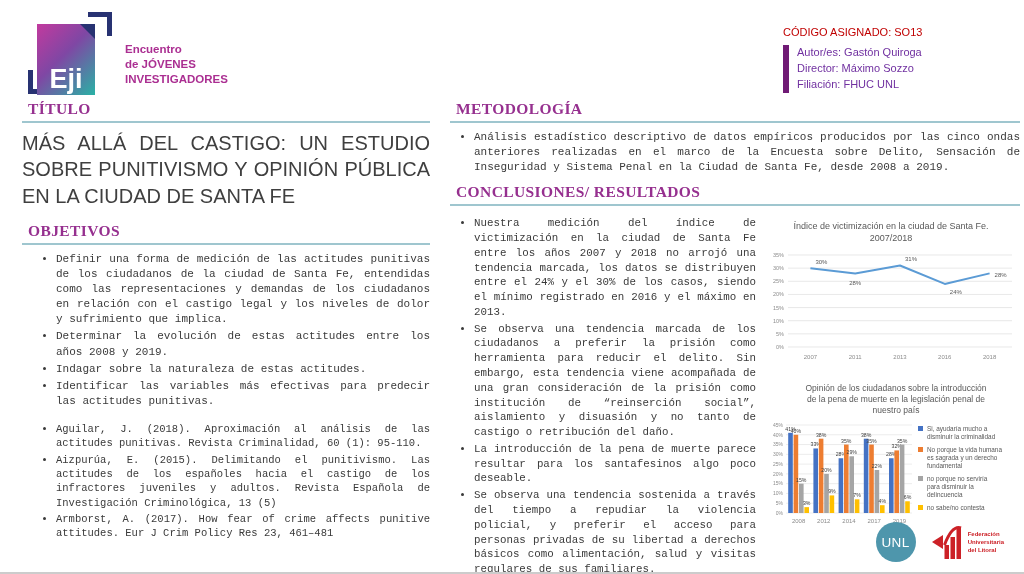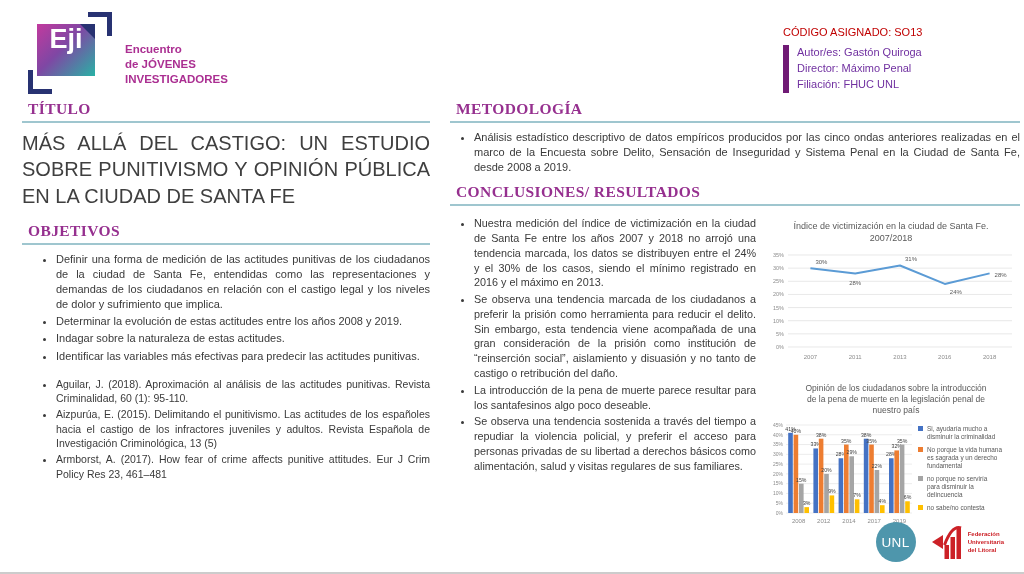--- a/index.html
+++ b/index.html
@@ -11,23 +11,23 @@
     border-bottom:2px solid #cccccc; overflow:hidden;
   }
 
   
   .header-left { position:absolute; left:28px; top:10px; display:flex; }
   .logo-box { position:relative; width:84px; height:86px; }
   .bracket { position:absolute; width:24px; height:24px; }
   .bracket.tr { top:2px; right:0; border-top:5px solid var(--logo-navy,#283272); border-right:5px solid var(--logo-navy,#283272); }
   .bracket.bl { bottom:2px; left:0; border-bottom:5px solid var(--logo-navy,#283272); border-left:5px solid var(--logo-navy,#283272); }
   .logo-square {
-    position:absolute; left:9px; top:14px; width:58px; height:52px;
+    position:absolute; left:9px; top:14px; width:58px; height:71px;
     background:linear-gradient(135deg, #c23a9e 0%, #7f47a4 45%, #29b2a5 100%);
-    display:flex; align-items:flex-start; justify-content:center;
+    display:flex; align-items:flex-end; justify-content:center;
   }
   .logo-square::after { content:""; position:absolute; top:0; right:0;
     border-top:15px solid var(--logo-navy,#283272); border-left:15px solid transparent; }
   .logo-square span { color:#fff; font-size:27px; font-weight:700; }
   .logo-text { margin-left:13px; margin-top:32px; color:var(--logo-magenta,#ab2f92);
     font-weight:700; font-size:11.5px; line-height:1.3; }
 
   .header-right { position:absolute; left:783px; top:26px; }
   .code { color:var(--code-red,#c00000); font-size:11px; margin-bottom:7px; }
   .authors { border-left:6px solid #701a75; padding-left:8px;
@@ -41,21 +41,21 @@
   }
   .col-left  { position:absolute; left:22px;  top:100px; width:408px; }
   .col-right { position:absolute; left:450px; top:100px; width:570px; }
   .col-left section + section { margin-top:13px; }
   .col-right section + section { margin-top:8px; }
 
   .poster-title { font-size:20px; color:#3f3f3f; text-align:justify;
     line-height:1.32; margin:7px 0 2px; }
 
   ul.bullets { list-style:disc; margin:3px 0 0; padding-left:34px; }
-  ul.bullets li { font-size:11px; text-align:justify; line-height:1.37; margin-bottom:2px; color:#3a3a3a; }
+  ul.bullets li { font-size:11px; text-align:justify; line-height:1.37; margin-bottom:2px; color:#3a3a3a;font-family:Liberation Mono, monospace; }
   ul.bullets.biblio li { font-size:10.5px; }
   ul.bullets.concl { padding-left:24px; }
   ul.bullets.concl li { font-size:10.8px; }
   ul.bullets.metodo { padding-left:24px; }
 
   .concl-flex { display:flex; gap:6px; align-items:flex-start; }
   .concl-text { width:306px; flex:none; }
   .charts { width:258px; flex:none; display:flex; flex-direction:column; gap:8px; margin-top:2px; }
   .charts svg { display:block; }
 
@@ -84,21 +84,21 @@
       <div>Encuentro</div>
       <div>de JÓVENES</div>
       <div>INVESTIGADORES</div>
     </div>
   </div>
 
   <div class="header-right">
     <div class="code">CÓDIGO ASIGNADO: SO13</div>
     <div class="authors">
       <div>Autor/es: Gastón Quiroga</div>
-      <div>Director: Máximo Penal</div>
+      <div>Director: Máximo Sozzo</div>
       <div>Filiación: FHUC UNL</div>
     </div>
   </div>
 
   <div class="col-left">
     <section>
       <h2 class="sec">TÍTULO</h2>
       <p class="poster-title">MÁS ALLÁ DEL CASTIGO: UN ESTUDIO SOBRE PUNITIVISMO Y OPINIÓN PÚBLICA EN LA CIUDAD DE SANTA FE</p>
     </section>
     <section>

